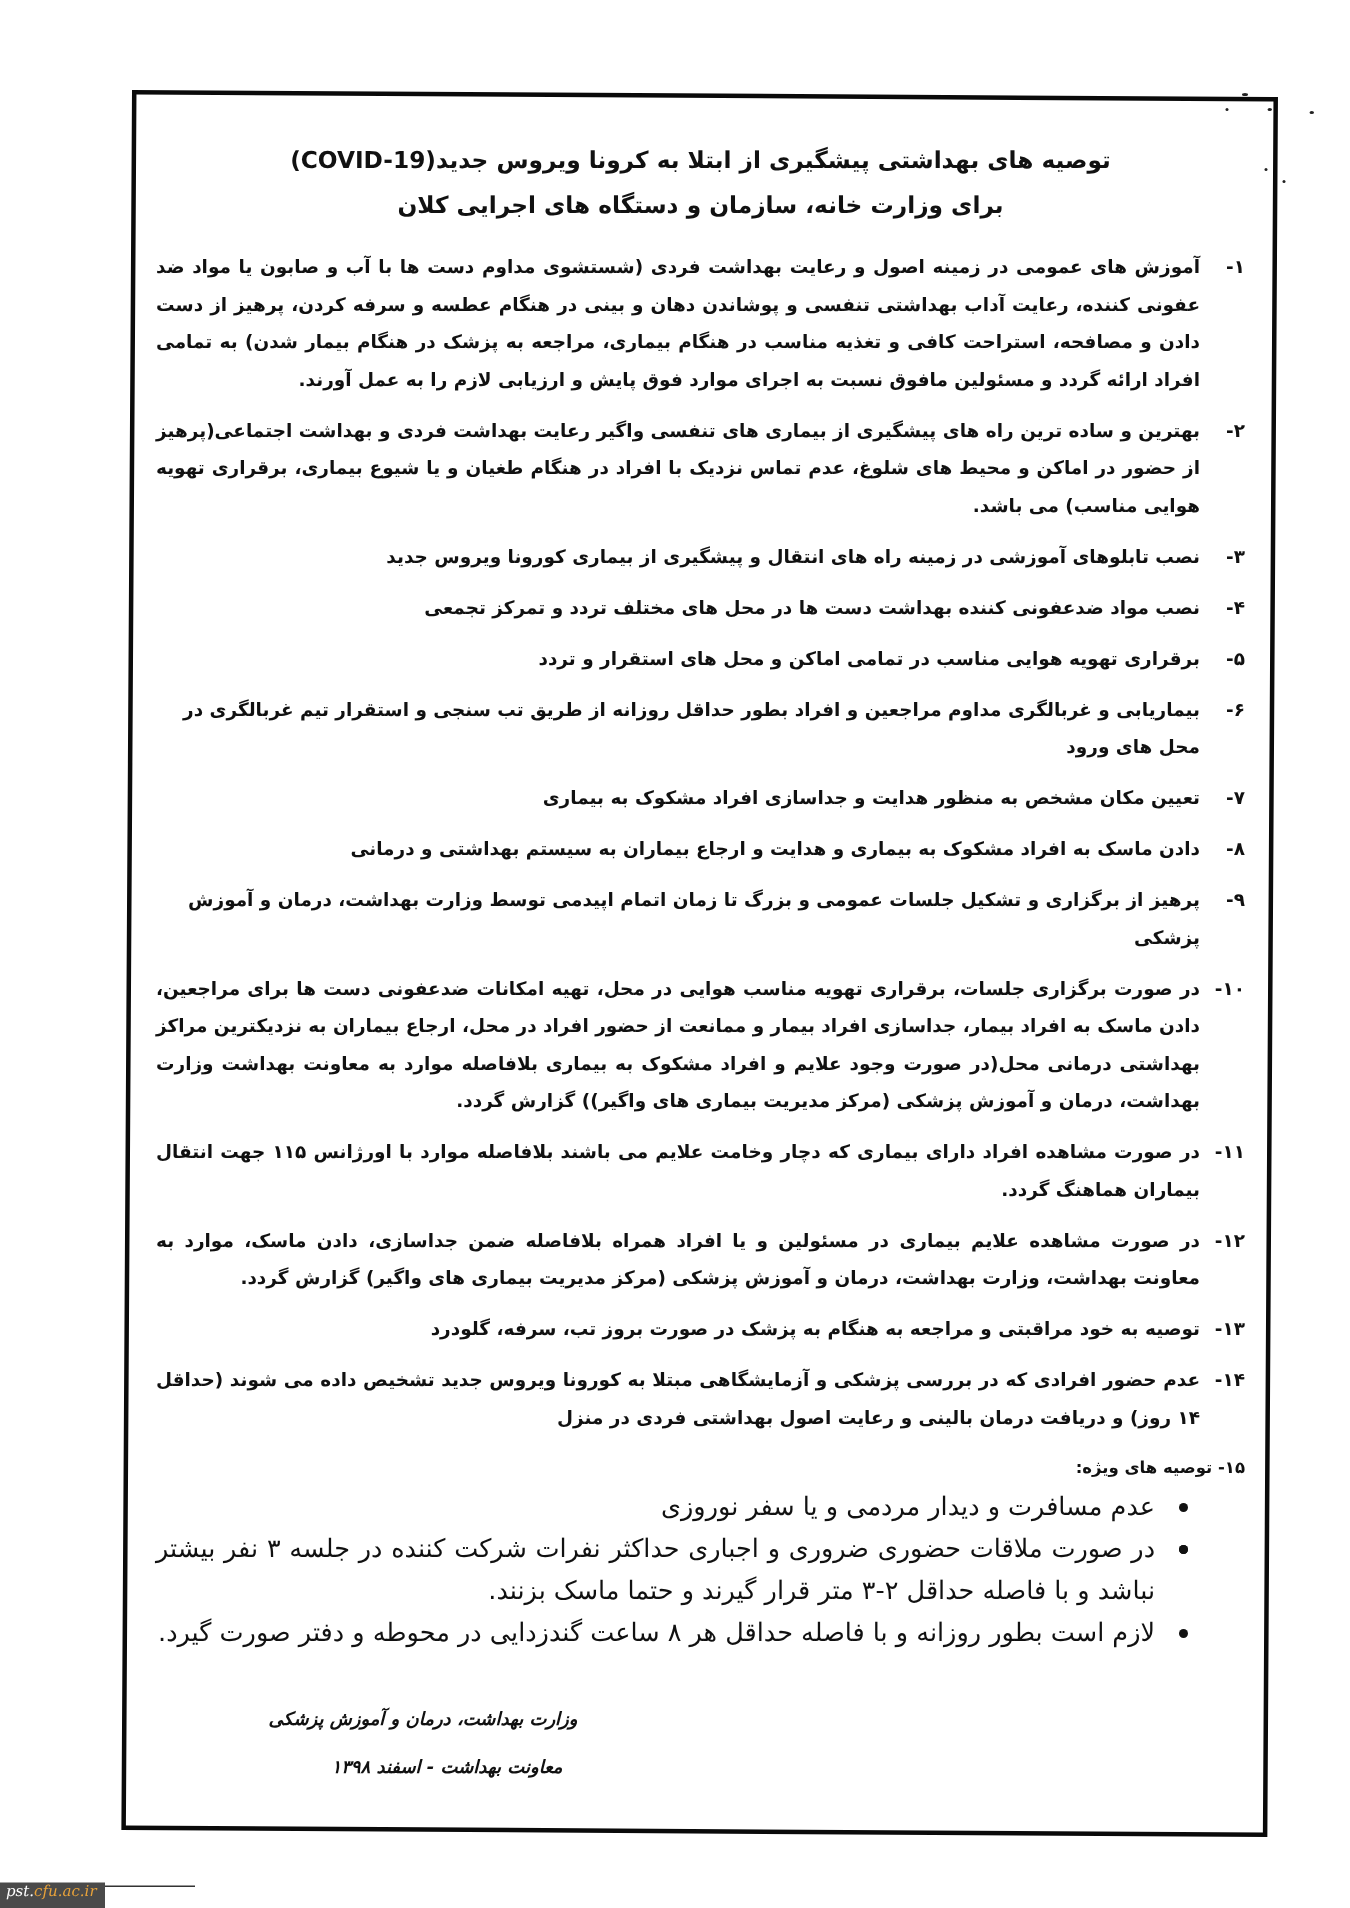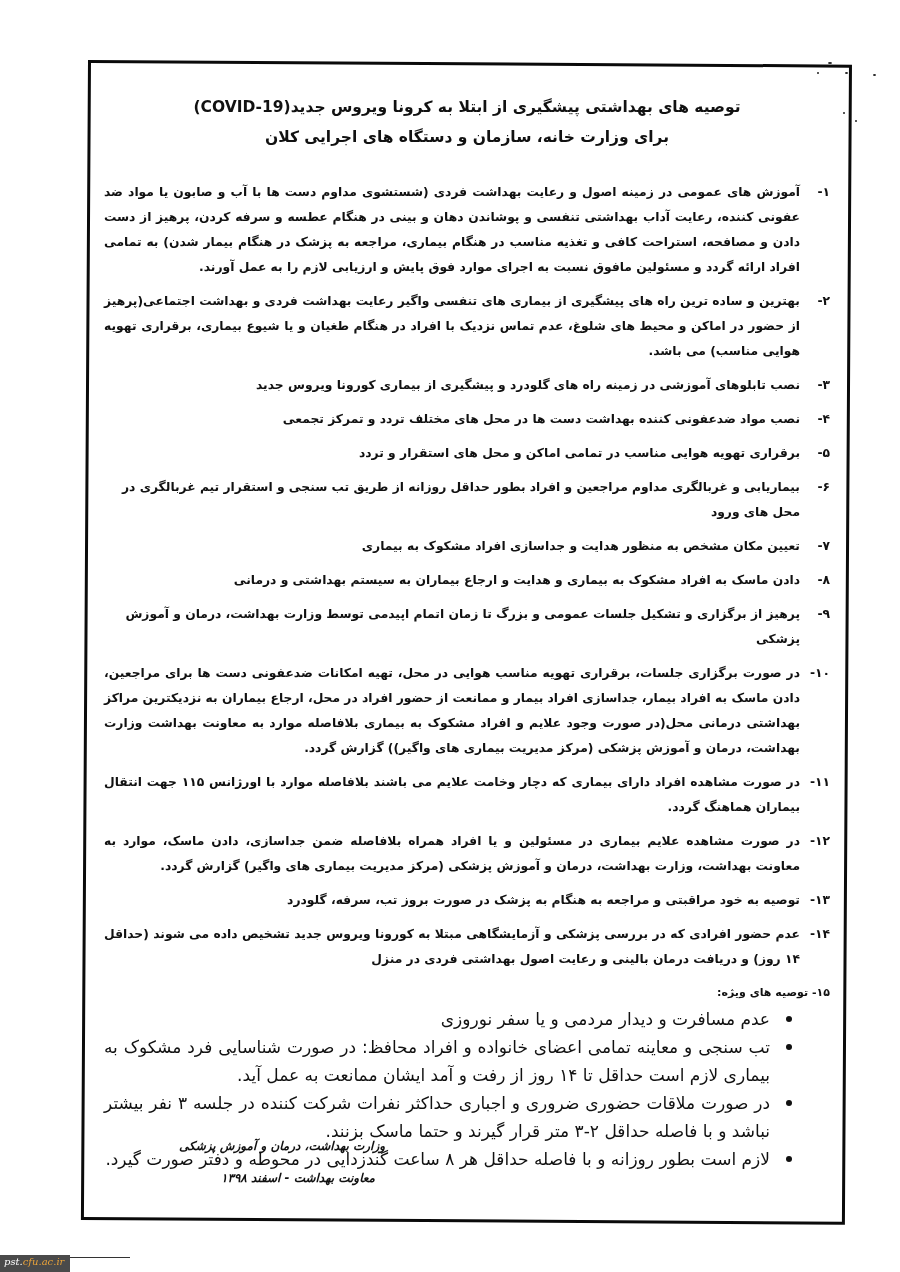--- a/index.html
+++ b/index.html
@@ -32,21 +32,21 @@
     top: 92px;
     width: 726px;
     direction: rtl;
     text-align: justify;
   }
   .title {
     text-align: center;
     font-weight: bold;
     font-size: 15.5px;
     line-height: 30px;
-    margin: 0 0 28px 0;
+    margin: 0 0 14px 0;
     direction: rtl;
   }
   .title .t-line { display: block; }
   .item {
     display: flex;
     direction: rtl;
     font-weight: bold;
     font-size: 12.3px;
     line-height: 25px;
     margin-bottom: 9px;
@@ -154,21 +154,21 @@
   <div class="item">
     <span class="num">۱-</span>
     <span class="txt">آموزش های عمومی در زمینه اصول و رعایت بهداشت فردی (شستشوی مداوم دست ها با آب و صابون یا مواد ضد عفونی کننده، رعایت آداب بهداشتی تنفسی و پوشاندن دهان و بینی در هنگام عطسه و سرفه کردن، پرهیز از دست دادن و مصافحه، استراحت کافی و تغذیه مناسب در هنگام بیماری، مراجعه به پزشک در هنگام بیمار شدن) به تمامی افراد ارائه گردد و مسئولین مافوق نسبت به اجرای موارد فوق پایش و ارزیابی لازم را به عمل آورند.</span>
   </div>
   <div class="item">
     <span class="num">۲-</span>
     <span class="txt">بهترین و ساده ترین راه های پیشگیری از بیماری های تنفسی واگیر رعایت بهداشت فردی و بهداشت اجتماعی(پرهیز از حضور در اماکن و محیط های شلوغ، عدم تماس نزدیک با افراد در هنگام طغیان و یا شیوع بیماری، برقراری تهویه هوایی مناسب) می باشد.</span>
   </div>
   <div class="item short">
     <span class="num">۳-</span>
-    <span class="txt">نصب تابلوهای آموزشی در زمینه راه های گلودرد و پیشگیری از بیماری کورونا ویروس جدید</span>
+    <span class="txt">نصب تابلوهای آموزشی در زمینه راه های انتقال و پیشگیری از بیماری کورونا ویروس جدید</span>
   </div>
   <div class="item short">
     <span class="num">۴-</span>
     <span class="txt">نصب مواد ضدعفونی کننده بهداشت دست ها در محل های مختلف تردد و تمرکز تجمعی</span>
   </div>
   <div class="item short">
     <span class="num">۵-</span>
     <span class="txt">برقراری تهویه هوایی مناسب در تمامی اماکن و محل های استقرار و تردد</span>
   </div>
   <div class="item short">
@@ -212,21 +212,20 @@
     <span>۱۵-</span>
     <span>توصیه های ویژه:</span>
   </div>
   <ul class="bullets">
     <li>
       <span class="dot"></span>
       <span>عدم مسافرت و دیدار مردمی و یا سفر نوروزی</span>
     </li>
     <li>
       <span class="dot"></span>
-      <span>تب سنجی و معاینه تمامی اعضای خانواده و افراد محافظ: در صورت شناسایی فرد مشکوک به بیماری لازم است حداقل تا ۱۴ روز از رفت و آمد ایشان ممانعت به عمل آید.</span>
     </li>
     <li>
       <span class="dot"></span>
       <span>در صورت ملاقات حضوری ضروری و اجباری حداکثر نفرات شرکت کننده در جلسه ۳ نفر بیشتر نباشد و با فاصله حداقل ۲-۳ متر قرار گیرند و حتما ماسک بزنند.</span>
     </li>
     <li>
       <span class="dot"></span>
       <span>لازم است بطور روزانه و با فاصله حداقل هر ۸ ساعت گندزدایی در محوطه و دفتر صورت گیرد.</span>
     </li>
   </ul>

